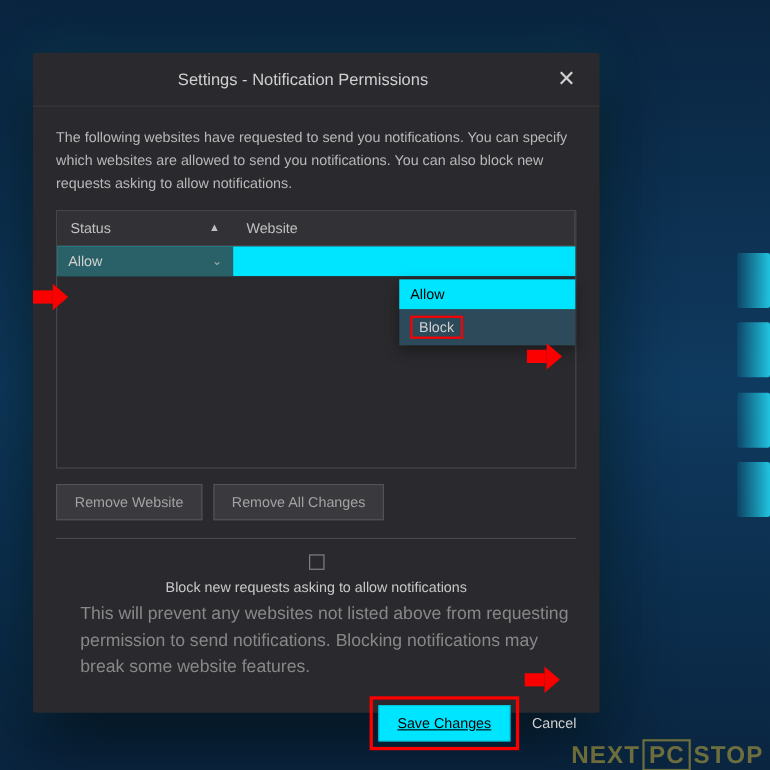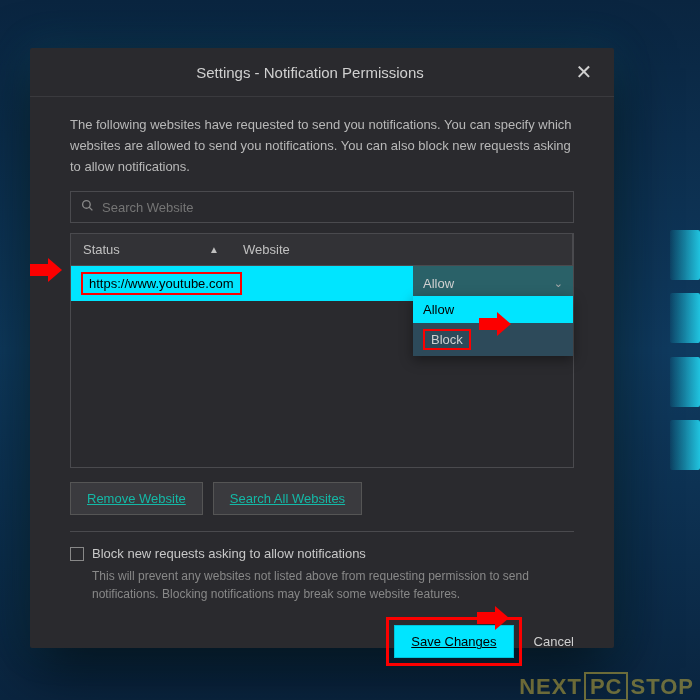--- a/index.html
+++ b/index.html
@@ -33,21 +33,21 @@
     }
     .light-bar {
       height: 50px;
       background: linear-gradient(90deg, rgba(6,182,212,0.1) 0%, rgba(34,211,238,0.9) 100%);
       border-radius: 2px;
     }
     .modal {
       position: absolute;
       left: 30px;
       top: 48px;
-      width: 584px;
+      width: 515px;
       height: 600px;
       background: #2a2a2e;
       box-shadow: 0 20px 60px rgba(0,0,0,0.7), 0 0 40px rgba(34,211,238,0.15);
       border-radius: 2px;
       display: flex;
       flex-direction: column;
     }
     .modal-header {
       display: flex;
       align-items: center;
@@ -63,21 +63,21 @@
     }
     .close-btn {
       color: #d0d0d0;
       font-size: 20px;
       cursor: pointer;
       width: 24px;
       text-align: center;
       line-height: 1;
     }
     .modal-body {
-      padding: 18px 40px;
+      padding: 18px 21px;
       flex: 1;
       display: flex;
       flex-direction: column;
     }
     .description {
       color: #b8b8b8;
       font-size: 13px;
       line-height: 1.6;
       margin-bottom: 14px;
     }
@@ -197,51 +197,51 @@
       display: inline-block;
     }
     .button-row {
       display: flex;
       gap: 10px;
       margin-bottom: 16px;
     }
     .btn-secondary {
       background: #3a3a3e;
       border: 1px solid #555;
-      color: #14b8a6;
+      color: #a3a3a3;
       padding: 8px 16px;
       font-size: 13px;
       cursor: pointer;
-      text-decoration: underline;
       text-decoration-thickness: 1px;
     }
     .divider {
       height: 1px;
       background: #4a4a4e;
       margin-bottom: 14px;
     }
     .checkbox-row {
       display: flex;
       align-items: center;
       gap: 8px;
       margin-bottom: 6px;
+      flex-direction: column;
     }
     .checkbox {
       width: 14px;
       height: 14px;
       border: 1px solid #888;
       background: transparent;
     }
     .checkbox-label {
       color: #c8c8c8;
       font-size: 13px;
     }
     .checkbox-help {
       color: #888;
-      font-size: 12px;
+      font-size: 16px;
       line-height: 1.5;
       margin-left: 22px;
       margin-bottom: 14px;
     }
     .footer-buttons {
       display: flex;
       justify-content: flex-end;
       gap: 12px;
       align-items: center;
     }
@@ -322,60 +322,48 @@
 </div>
 
 <div class="modal">
   <div class="modal-header">
     <div class="modal-title">Settings - Notification Permissions</div>
     <div class="close-btn">✕</div>
   </div>
   <div class="modal-body">
     <div class="description">The following websites have requested to send you notifications. You can specify which websites are allowed to send you notifications. You can also block new requests asking to allow notifications.</div>
 
-    <div class="search-box">
-      <span class="search-icon">
-        <svg width="13" height="13" viewBox="0 0 24 24" fill="none" stroke="currentColor" stroke-width="2.5">
-            <circle cx="10" cy="10" r="7"></circle>
-            <line x1="21" y1="21" x2="15" y2="15"></line>
-          </svg>
-      </span>
-      <input class="search-input" placeholder="Search Website" style="">
-    </div>
 
     <div class="table">
       <div class="table-header">
         <div class="th th-status">
           <span>Status</span>
           <span class="sort-arrow">▲</span>
         </div>
         <div class="th th-website">Website</div>
       </div>
       <div class="table-body">
         <div class="table-row">
-          <div class="td-website">
-            <span class="url-highlight">https://www.youtube.com</span>
-          </div>
           <div class="td-status">
             <span>Allow</span>
             <span class="chevron-down">⌄</span>
           </div>
         </div>
         <div class="dropdown">
           <div class="dropdown-option highlighted">Allow</div>
           <div class="dropdown-option block-opt">
             <span class="block-highlight">Block</span>
           </div>
         </div>
       </div>
     </div>
 
     <div class="button-row">
       <button class="btn-secondary">Remove Website</button>
-      <button class="btn-secondary">Search All Websites</button>
+      <button class="btn-secondary">Remove All Changes</button>
     </div>
 
     <div class="divider"></div>
 
     <div class="checkbox-row">
       <div class="checkbox"></div>
       <span class="checkbox-label">Block new requests asking to allow notifications</span>
     </div>
     <div class="checkbox-help">This will prevent any websites not listed above from requesting permission to send notifications. Blocking notifications may break some website features.</div>
 

